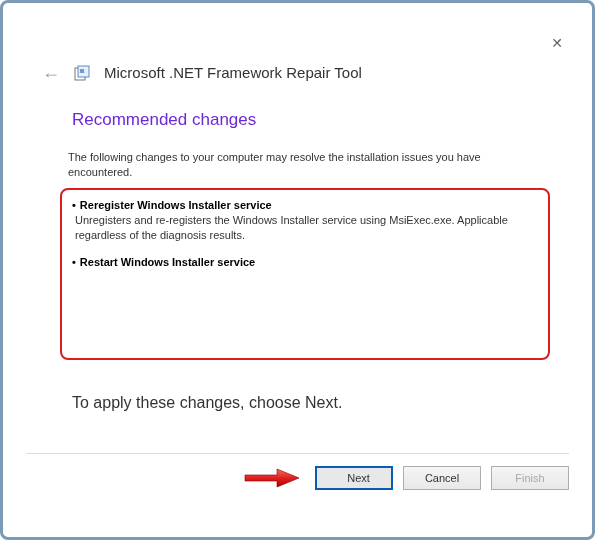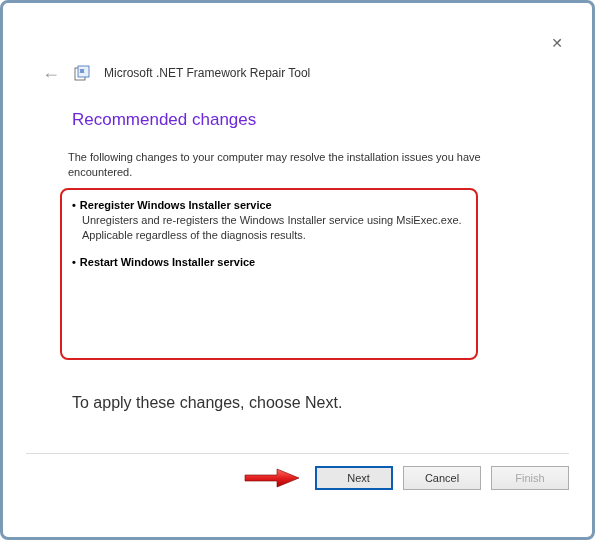--- a/index.html
+++ b/index.html
@@ -39,42 +39,42 @@
   color: #999;
   font-size: 18px;
 }
 .app-icon {
   width: 16px; height: 16px;
   display: inline-block;
   position: relative;
 }
 .app-icon svg { width: 16px; height: 16px; }
 .app-title {
-  font-size: 12px;
+  font-size: 15px;
   color: #333;
 }
 .heading {
   position: absolute;
   top: 110px; left: 72px;
   font-size: 17px;
   color: #6d28d9;
   font-weight: 400;
 }
 .intro {
   position: absolute;
   top: 150px; left: 68px;
   width: 460px;
   font-size: 11px;
   color: #333;
   line-height: 1.4;
 }
 .changes-box {
   position: absolute;
   top: 188px; left: 60px;
-  width: 418px; height: 172px;
+  width: 490px; height: 172px;
   border: 2px solid #d81f1f;
   border-radius: 8px;
   padding: 8px 10px;
   background: #fff;
 }
 .change-item {
   margin-bottom: 12px;
   font-size: 11px;
   color: #000;
   line-height: 1.35;
@@ -82,21 +82,21 @@
 .change-item .bullet {
   font-weight: bold;
   margin-right: 4px;
 }
 .change-title {
   font-weight: bold;
   display: inline;
 }
 .change-desc {
   display: block;
-  margin-left: 10px;
+  margin-left: 3px;
   color: #333;
 }
 .apply-text {
   position: absolute;
   top: 394px; left: 72px;
   font-size: 16px;
   color: #333;
 }
 .button-row {
   position: absolute;

